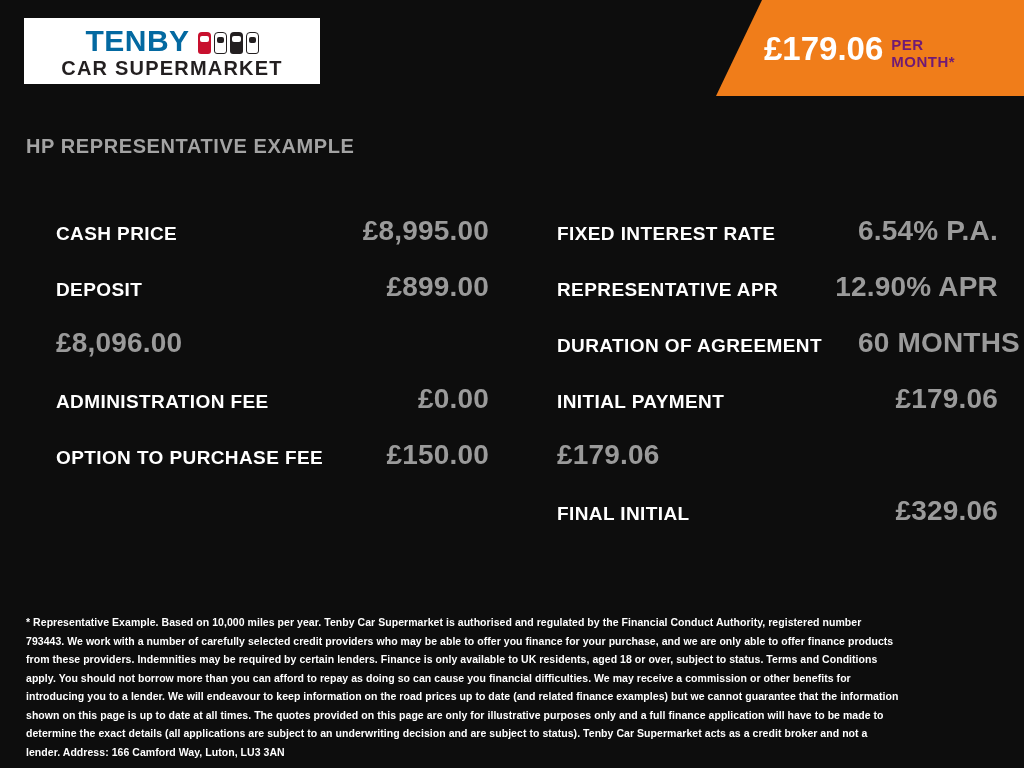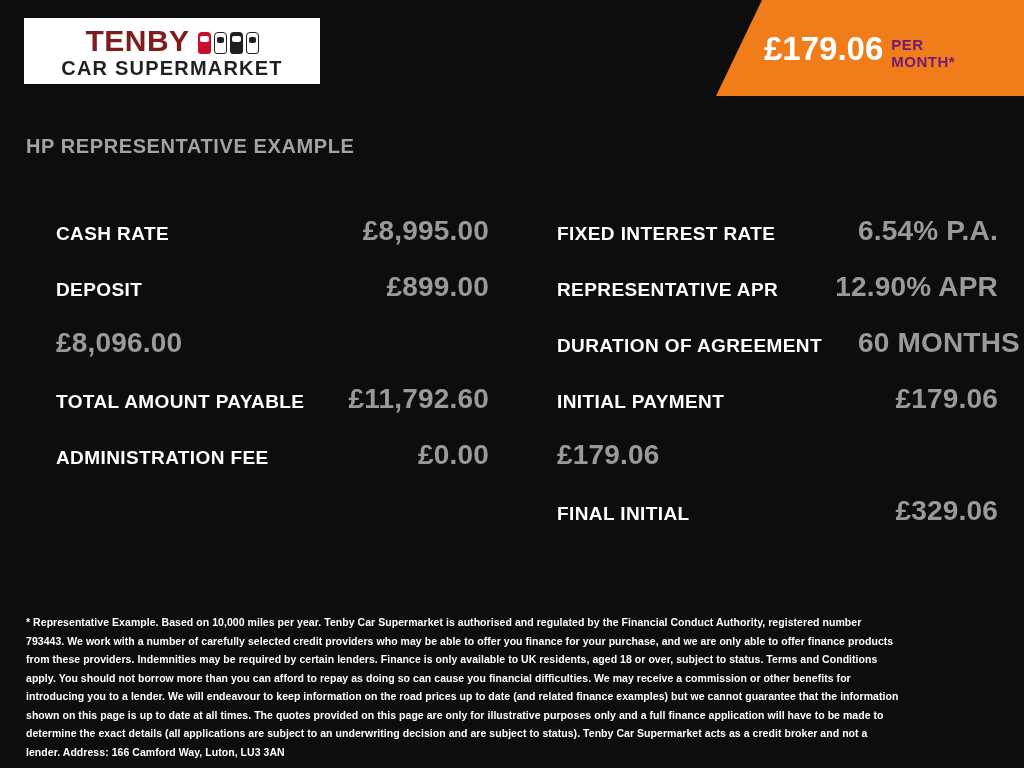--- a/index.html
+++ b/index.html
@@ -36,21 +36,21 @@
     align-items: center;
     justify-content: center;
     gap: 8px;
     width: 100%;
   }
   .logo-tenby {
     font-family: "Liberation Sans", sans-serif;
     font-weight: bold;
     font-size: 30px;
     letter-spacing: 0.5px;
-    color: #7f1d1d;
+    color: #0369a1;
     line-height: 1;
   }
   .logo-cars {
     display: flex;
     align-items: flex-end;
     gap: 3px;
     height: 26px;
   }
   .car {
     width: 13px;
@@ -197,38 +197,38 @@
     <span class="price-amount">£179.06</span>
     <span class="price-per">PER MONTH*</span>
   </div>
 
   <div class="heading">HP REPRESENTATIVE EXAMPLE</div>
 
   <div class="cols">
 
     <div class="col left">
       <div class="row">
-        <span class="label">CASH RATE</span>
+        <span class="label">CASH PRICE</span>
         <span class="value">£8,995.00</span>
       </div>
       <div class="row">
         <span class="label">DEPOSIT</span>
         <span class="value">£899.00</span>
       </div>
       <div class="row">
         <span class="value">£8,096.00</span>
       </div>
       <div class="row">
-        <span class="label">TOTAL AMOUNT PAYABLE</span>
-        <span class="value">£11,792.60</span>
-      </div>
-      <div class="row">
         <span class="label">ADMINISTRATION FEE</span>
         <span class="value">£0.00</span>
       </div>
+      <div class="row">
+        <span class="label">OPTION TO PURCHASE FEE</span>
+        <span class="value">£150.00</span>
+      </div>
     </div>
 
     <div class="col right">
       <div class="row">
         <span class="label">FIXED INTEREST RATE</span>
         <span class="value">6.54% P.A.</span>
       </div>
       <div class="row">
         <span class="label">REPRESENTATIVE APR</span>
         <span class="value">12.90% APR</span>

